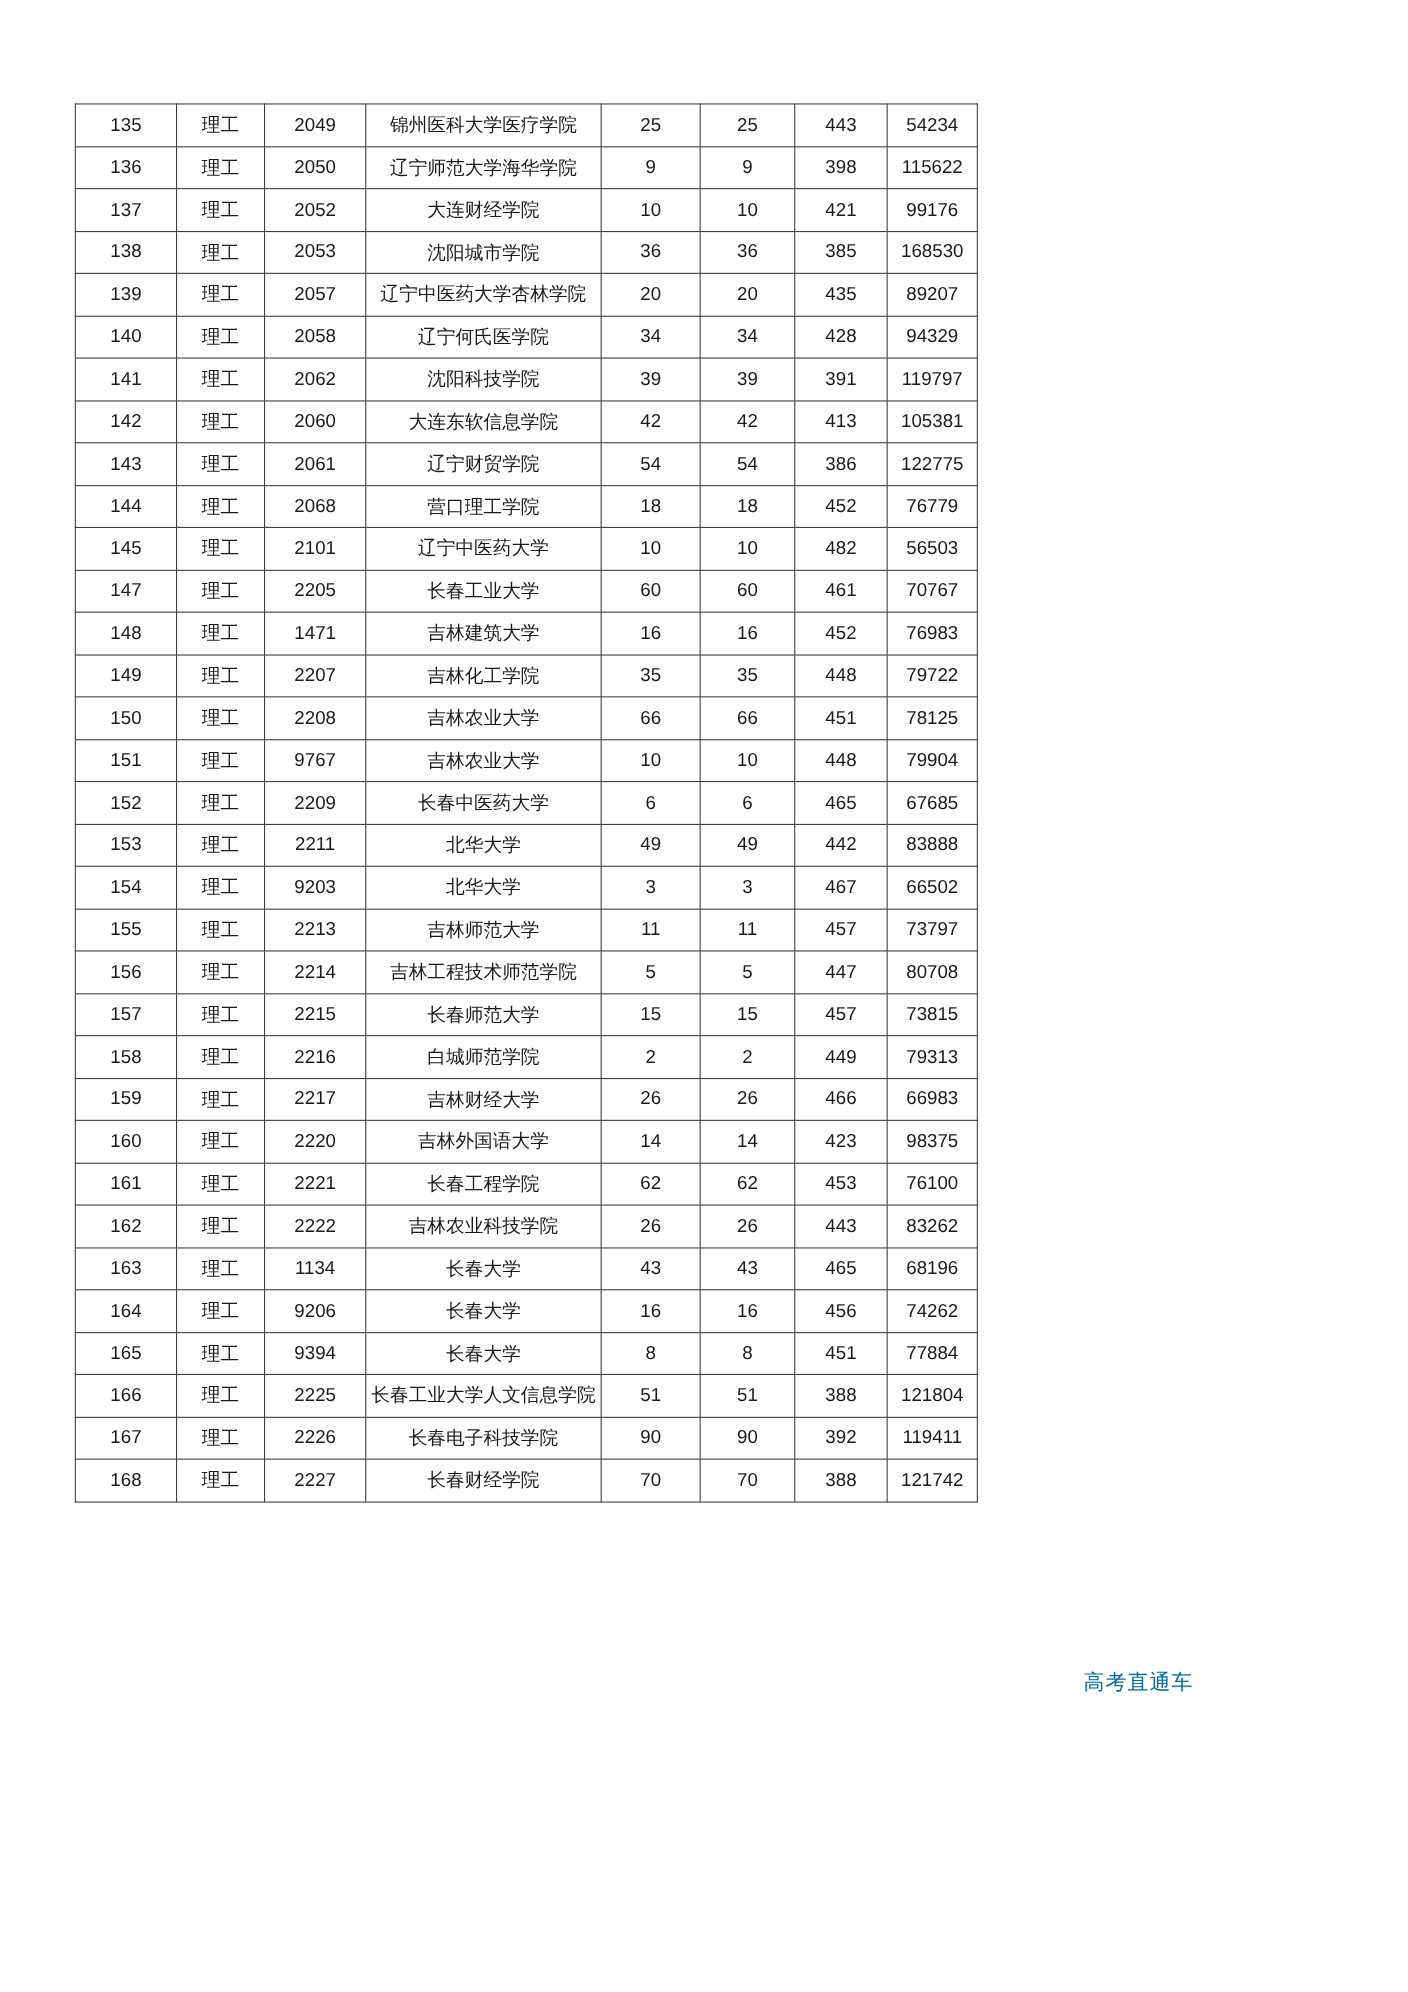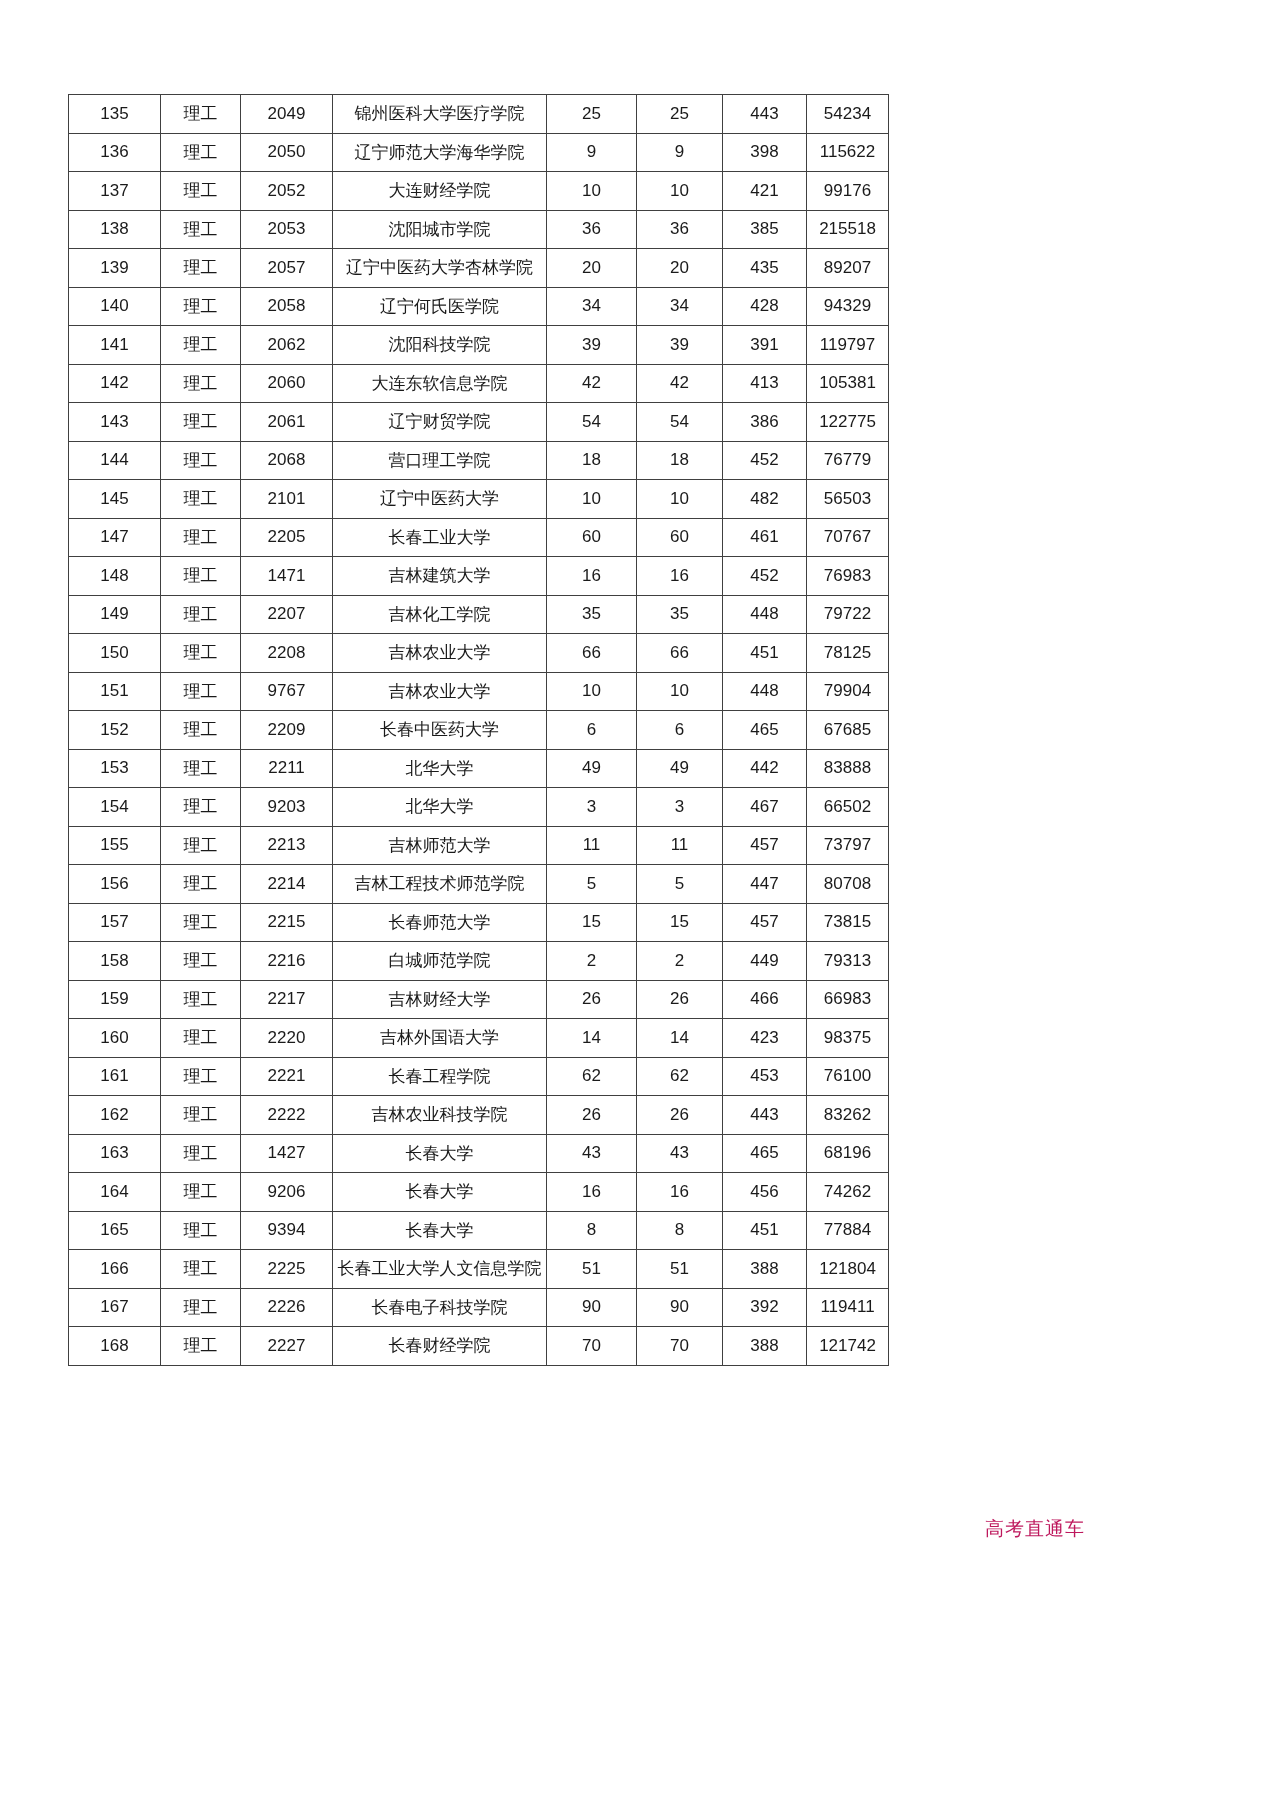--- a/index.html
+++ b/index.html
@@ -40,21 +40,21 @@
   col.c-name  { width: 214px; }
   col.c-plan  { width: 90px; }
   col.c-act   { width: 86px; }
   col.c-score { width: 84px; }
   col.c-rank  { width: 82px; }
   .watermark {
     position: absolute;
     left: 985px;
     top: 1516px;
     font-size: 19px;
-    color: #be185d;
+    color: #0369a1;
     letter-spacing: 1px;
   }
 </style>
 </head>
 <body>
 
 <div class="page">
 
   <table class="score-table">
     <colgroup>
@@ -102,21 +102,21 @@
   </tr>
 
   <tr>
     <td>138</td>
     <td>理工</td>
     <td>2053</td>
     <td>沈阳城市学院</td>
     <td>36</td>
     <td>36</td>
     <td>385</td>
-    <td>215518</td>
+    <td>168530</td>
   </tr>
 
   <tr>
     <td>139</td>
     <td>理工</td>
     <td>2057</td>
     <td>辽宁中医药大学杏林学院</td>
     <td>20</td>
     <td>20</td>
     <td>435</td>
@@ -362,21 +362,21 @@
     <td>吉林农业科技学院</td>
     <td>26</td>
     <td>26</td>
     <td>443</td>
     <td>83262</td>
   </tr>
 
   <tr>
     <td>163</td>
     <td>理工</td>
-    <td>1427</td>
+    <td>1134</td>
     <td>长春大学</td>
     <td>43</td>
     <td>43</td>
     <td>465</td>
     <td>68196</td>
   </tr>
 
   <tr>
     <td>164</td>
     <td>理工</td>

